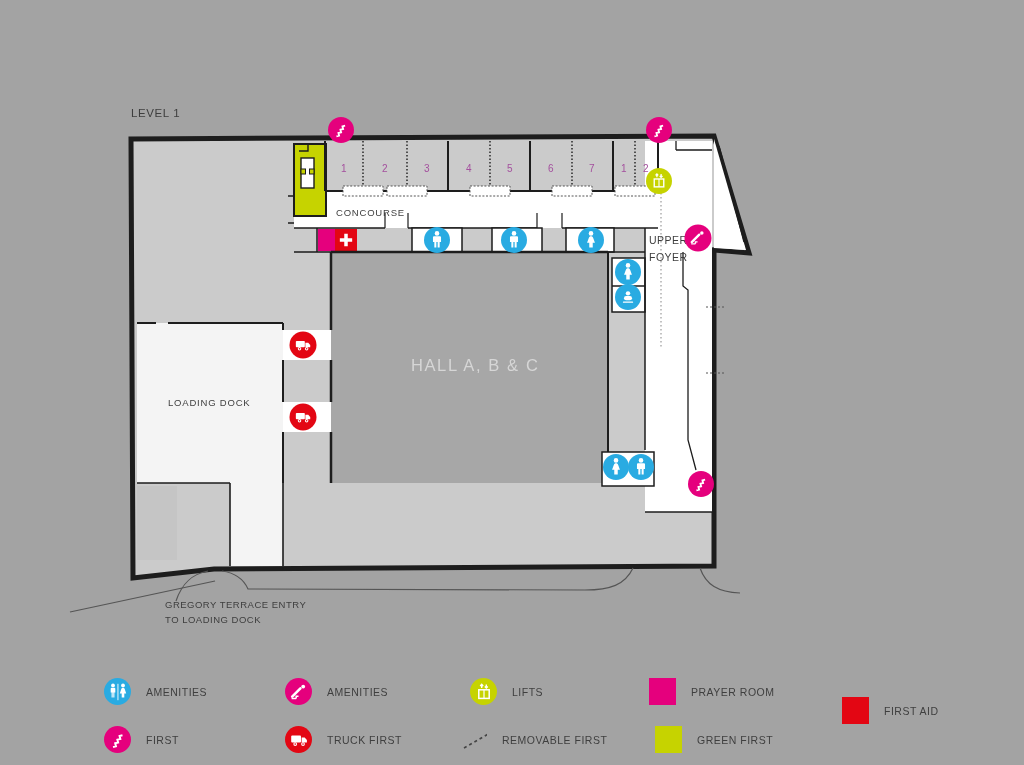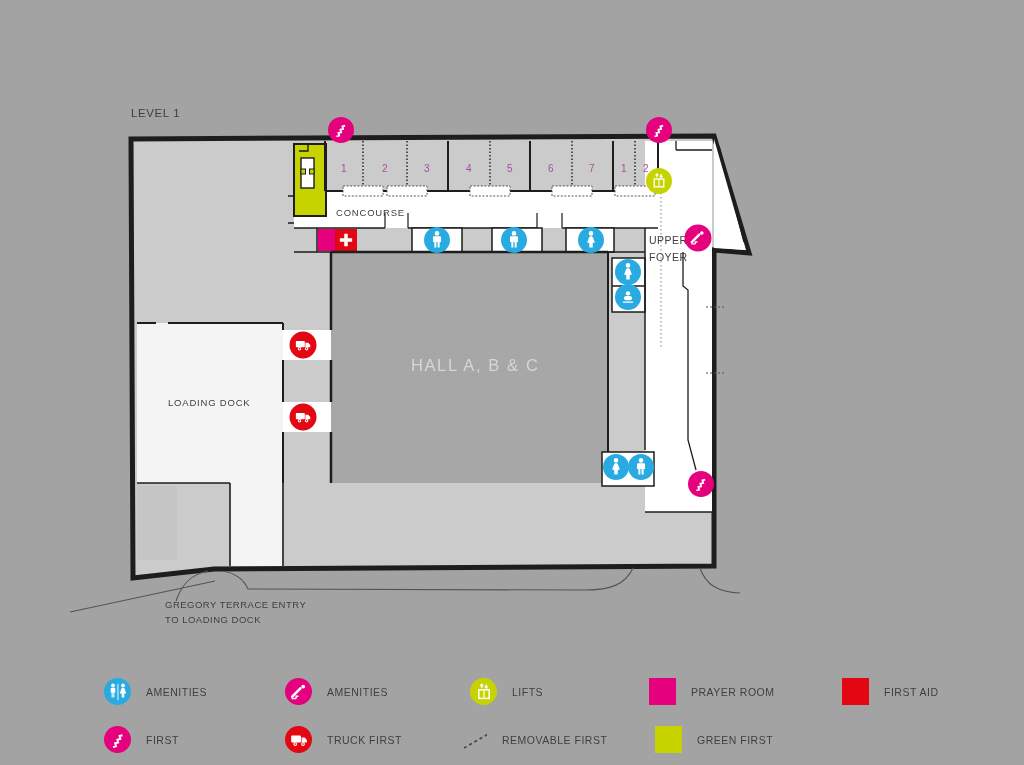--- a/index.html
+++ b/index.html
@@ -288,21 +288,21 @@
           </svg>
         </span>
     <span class="llabel">LIFTS</span>
   </div>
 
   <div class="legend-item" style="left:649px;top:678px">
     <span class="licon square c-pink"></span>
     <span class="llabel">PRAYER ROOM</span>
   </div>
 
-  <div class="legend-item" style="left:842px;top:678px">
+  <div class="legend-item" style="left:842px;top:697px">
     <span class="licon square c-red"></span>
     <span class="llabel">FIRST AID</span>
   </div>
 
   <div class="legend-item" style="left:104px;top:726px">
     <span class="licon c-pink">
       <svg width="24" height="24">
             <g transform="rotate(-14 12 12)">
               <use href="#sym-stairs"></use>
             </g>

